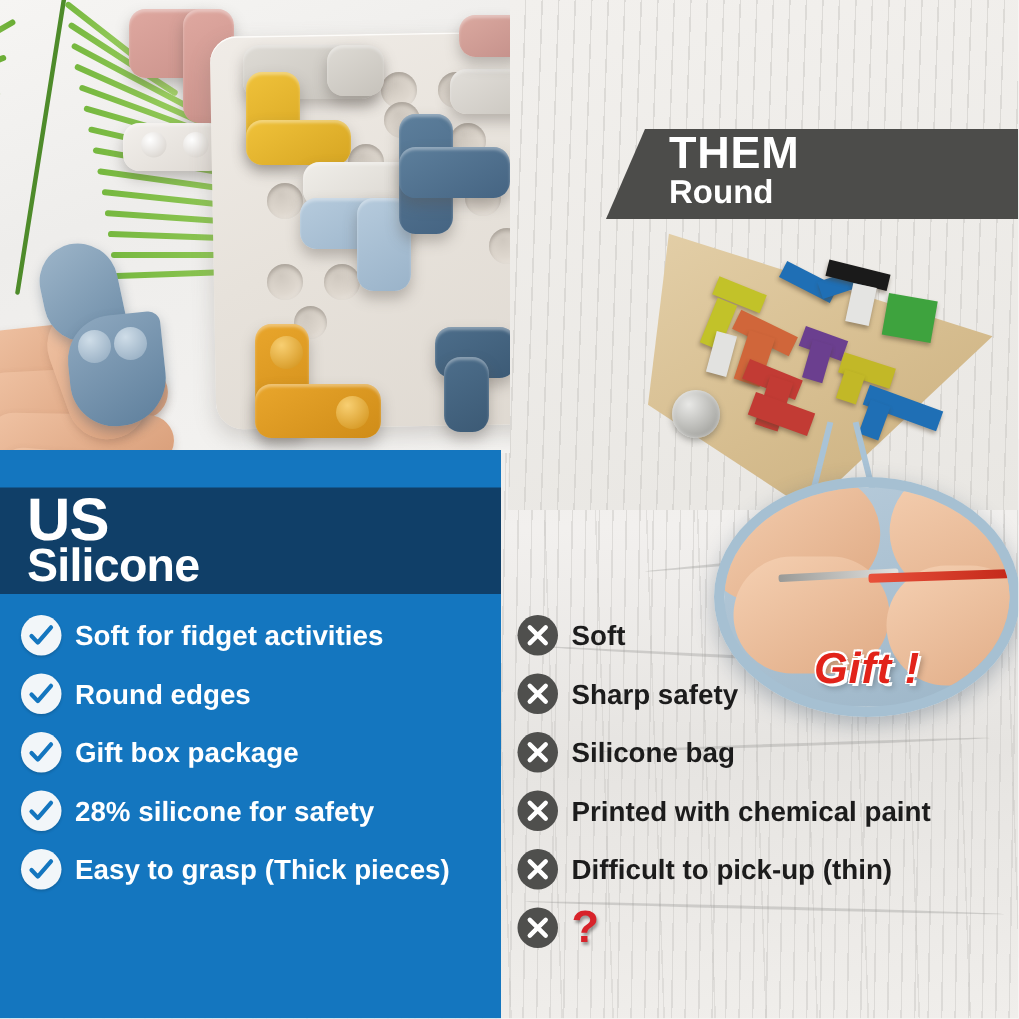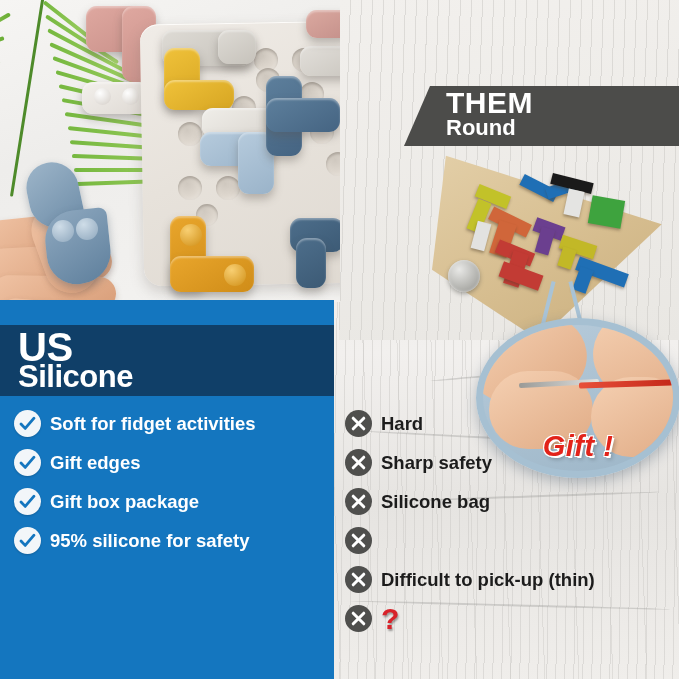--- a/index.html
+++ b/index.html
@@ -272,48 +272,56 @@
           </svg>
       </span>
       <span class="rowtxt">Soft for fidget activities</span>
     </div>
     <div class="row">
       <span class="ico check">
         <svg width="19" height="19" viewBox="0 0 19 19">
             <path d="M3 10 L7.2 14.4 L16 4.2" stroke="#1476bf" stroke-width="2.8" fill="none" stroke-linecap="round" stroke-linejoin="round"></path>
           </svg>
       </span>
-      <span class="rowtxt">Gift edges</span>
+      <span class="rowtxt">Round edges</span>
     </div>
     <div class="row">
       <span class="ico check">
         <svg width="19" height="19" viewBox="0 0 19 19">
             <path d="M3 10 L7.2 14.4 L16 4.2" stroke="#1476bf" stroke-width="2.8" fill="none" stroke-linecap="round" stroke-linejoin="round"></path>
           </svg>
       </span>
       <span class="rowtxt">Gift box package</span>
     </div>
     <div class="row">
       <span class="ico check">
         <svg width="19" height="19" viewBox="0 0 19 19">
             <path d="M3 10 L7.2 14.4 L16 4.2" stroke="#1476bf" stroke-width="2.8" fill="none" stroke-linecap="round" stroke-linejoin="round"></path>
           </svg>
       </span>
-      <span class="rowtxt">95% silicone for safety</span>
+      <span class="rowtxt">28% silicone for safety</span>
+    </div>
+    <div class="row">
+      <span class="ico check">
+        <svg width="19" height="19" viewBox="0 0 19 19">
+            <path d="M3 10 L7.2 14.4 L16 4.2" stroke="#1476bf" stroke-width="2.8" fill="none" stroke-linecap="round" stroke-linejoin="round"></path>
+          </svg>
+      </span>
+      <span class="rowtxt">Easy to grasp (Thick pieces)</span>
     </div>
   </div>
 
   <div class="list cons">
     <div class="row">
       <span class="ico cross">
         <svg width="19" height="19" viewBox="0 0 19 19">
             <path d="M4.2 4.2 L14.8 14.8 M14.8 4.2 L4.2 14.8" stroke="#ffffff" stroke-width="3" stroke-linecap="round"></path>
           </svg>
       </span>
-      <span class="rowtxt">Hard</span>
+      <span class="rowtxt">Soft</span>
     </div>
     <div class="row">
       <span class="ico cross">
         <svg width="19" height="19" viewBox="0 0 19 19">
             <path d="M4.2 4.2 L14.8 14.8 M14.8 4.2 L4.2 14.8" stroke="#ffffff" stroke-width="3" stroke-linecap="round"></path>
           </svg>
       </span>
       <span class="rowtxt">Sharp safety</span>
     </div>
     <div class="row">
@@ -323,20 +331,21 @@
           </svg>
       </span>
       <span class="rowtxt">Silicone bag</span>
     </div>
     <div class="row">
       <span class="ico cross">
         <svg width="19" height="19" viewBox="0 0 19 19">
             <path d="M4.2 4.2 L14.8 14.8 M14.8 4.2 L4.2 14.8" stroke="#ffffff" stroke-width="3" stroke-linecap="round"></path>
           </svg>
       </span>
+      <span class="rowtxt">Printed with chemical paint</span>
     </div>
     <div class="row">
       <span class="ico cross">
         <svg width="19" height="19" viewBox="0 0 19 19">
             <path d="M4.2 4.2 L14.8 14.8 M14.8 4.2 L4.2 14.8" stroke="#ffffff" stroke-width="3" stroke-linecap="round"></path>
           </svg>
       </span>
       <span class="rowtxt">Difficult to pick-up (thin)</span>
     </div>
     <div class="row">

